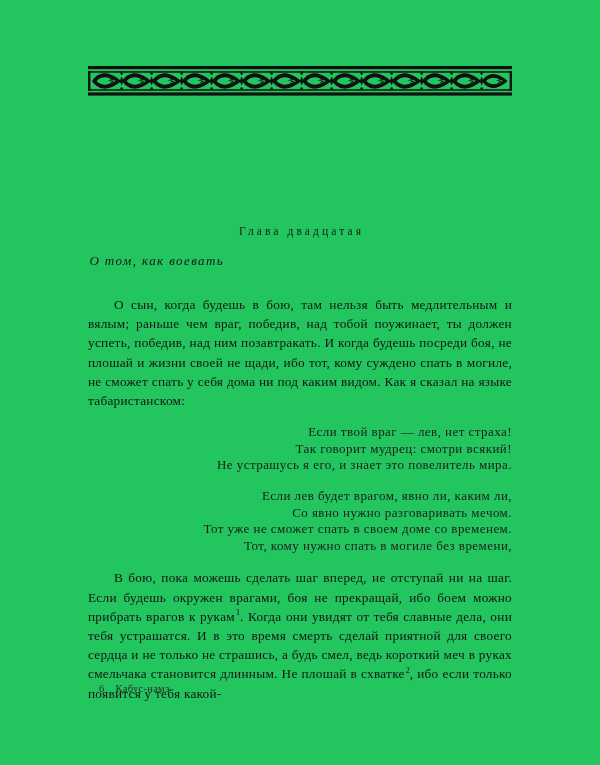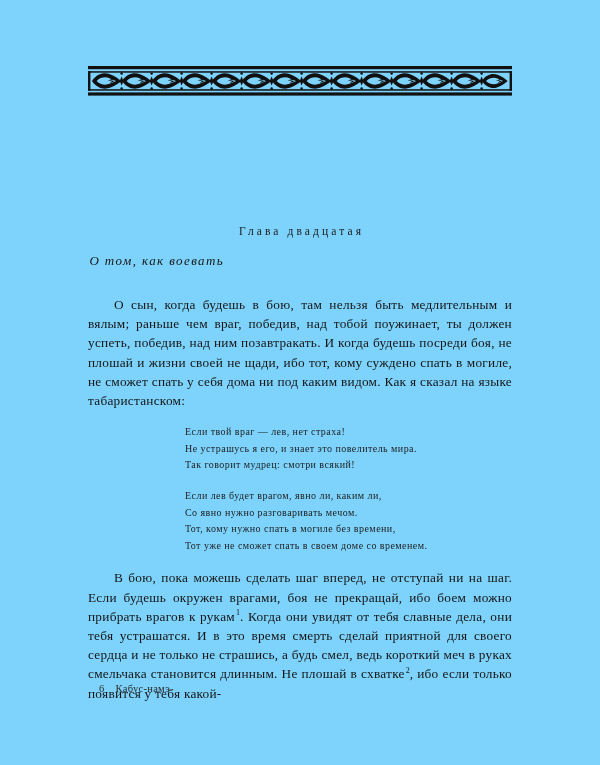--- a/index.html
+++ b/index.html
@@ -14,21 +14,21 @@
     position: relative;
     overflow: hidden;
     font-family: "Liberation Serif", "DejaVu Serif", serif;
     color: #191919;
     -webkit-font-smoothing: antialiased;
   }
 
   .page {
     position: absolute;
     inset: 0;
-    background: #7dd3fc;
+    background: #22c55e;
   }
 
   
   .ornament-wrap {
     position: absolute;
     left: 88px;
     top: 66px;
     width: 424px;
     height: 30px;
   }
@@ -74,24 +74,25 @@
     text-align: justify;
     text-indent: 26px;
     letter-spacing: 0.25px;
     color: #151515;
     hyphens: manual;
   }
 
   .verse {
     margin: 8px 0 14px 0;
     padding-left: 97px;
-    font-size: 10px;
+    font-size: 13px;
     line-height: 16.6px;
     letter-spacing: 0.45px;
     color: #1d1d1d;
+    text-align: right;
   }
   .verse .line {
     white-space: nowrap;
   }
 
   sup.fn {
     font-size: 8px;
     vertical-align: super;
     line-height: 0;
     padding-left: 1px;
@@ -251,30 +252,30 @@
   <div class="column">
 
     <h2 class="chapter-title">Глава двадцатая</h2>
 
     <h3 class="chapter-subtitle">О том, как воевать</h3>
 
     <p class="body-text">О сын, когда будешь в бою, там нельзя быть медлительным и вялым; раньше чем враг, победив, над тобой поужинает, ты должен успеть, победив, над ним позавтракать. И когда будешь посреди боя, не плошай и жизни своей не щади, ибо тот, кому суждено спать в могиле, не сможет спать у себя дома ни под каким видом. Как я сказал на языке табаристанском:</p>
 
     <div class="verse">
       <div class="line">Если твой враг — лев, нет страха!</div>
+      <div class="line">Так говорит мудрец: смотри всякий!</div>
       <div class="line">Не устрашусь я его, и знает это повелитель мира.</div>
-      <div class="line">Так говорит мудрец: смотри всякий!</div>
     </div>
 
 
     <div class="verse">
       <div class="line">Если лев будет врагом, явно ли, каким ли,</div>
       <div class="line">Со явно нужно разговаривать мечом.</div>
+      <div class="line">Тот уже не сможет спать в своем доме со временем.</div>
       <div class="line">Тот, кому нужно спать в могиле без времени,</div>
-      <div class="line">Тот уже не сможет спать в своем доме со временем.</div>
     </div>
 
     <p class="body-text"><span>В бою, пока можешь сделать шаг вперед, не отступай ни на шаг. Если будешь окружен врагами, боя не прекращай, ибо боем можно прибрать врагов к рукам</span><sup class="fn">1</sup><span>. Когда они увидят от тебя славные дела, они тебя устрашатся. И в это время смерть сделай приятной для своего сердца и не только не страшись, а будь смел, ведь короткий меч в руках смельчака становится длинным. Не плошай в схватке</span><sup class="fn">2</sup><span>, ибо если только появится у тебя какой-</span></p>
 
   </div>
 
   <div class="signature">
     <span class="sig-num">6</span><span>Кабус-намэ</span>
   </div>
 

